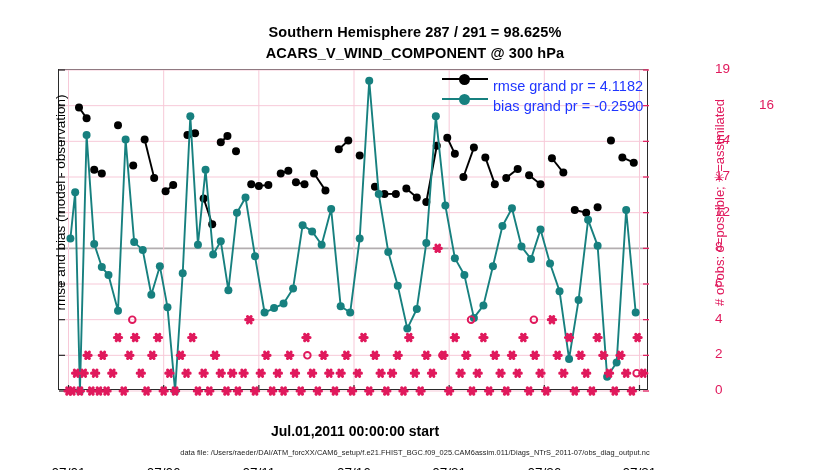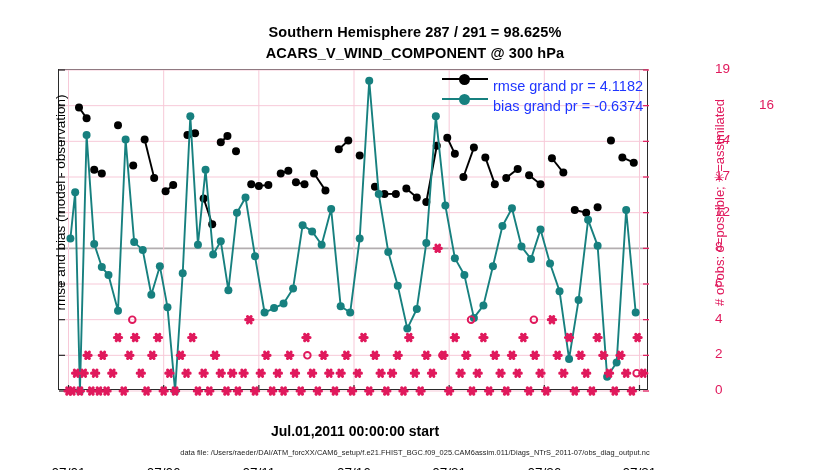--- a/index.html
+++ b/index.html
@@ -384,20 +384,20 @@
       <div class="legend-row">
         <span class="legend-line" style="background: rgb(0, 0, 0);">
           <span class="legend-dot" style="background: rgb(0, 0, 0);"></span>
         </span>
         <span class="legend-text">rmse grand pr = 4.1182</span>
       </div>
       <div class="legend-row">
         <span class="legend-line" style="background: rgb(23, 128, 127);">
           <span class="legend-dot" style="background: rgb(23, 128, 127);"></span>
         </span>
-        <span class="legend-text">bias grand pr = -0.6374</span>
+        <span class="legend-text">bias grand pr = -0.2590</span>
       </div>
     </div>
   </div>
 
   <div class="xlabel">Jul.01,2011 00:00:00 start</div>
   <div class="datafile">data file: /Users/raeder/DAI/ATM_forcXX/CAM6_setup/f.e21.FHIST_BGC.f09_025.CAM6assim.011/Diags_NTrS_2011-07/obs_diag_output.nc</div>
 </div>
 
 </body></html>

